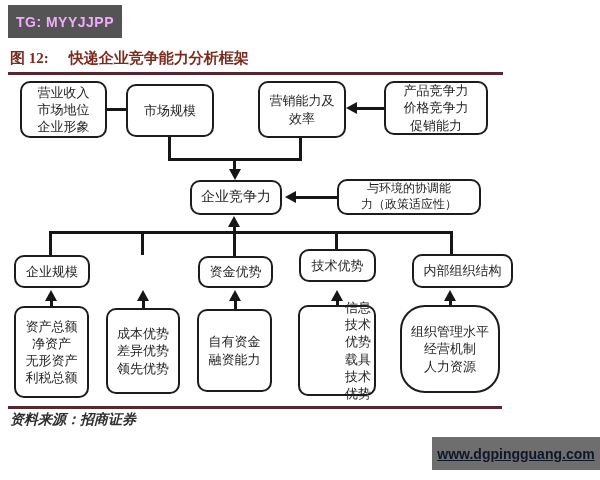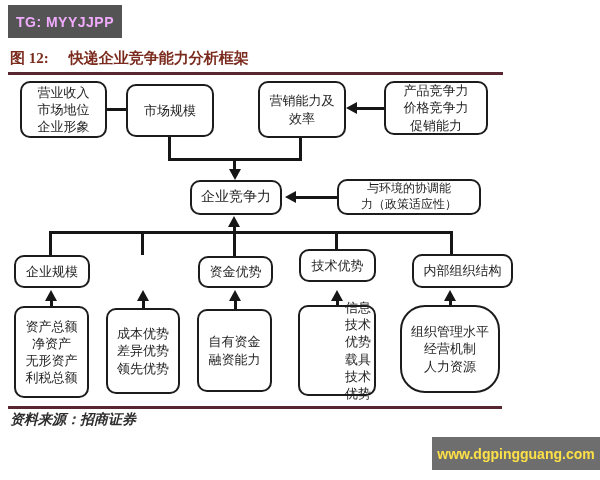--- a/index.html
+++ b/index.html
@@ -40,22 +40,22 @@
   .ah{position:absolute;width:0;height:0;}
   .ah.up{border-left:6px solid transparent;border-right:6px solid transparent;border-bottom:11px solid var(--line-black);}
   .ah.down{border-left:6px solid transparent;border-right:6px solid transparent;border-top:11px solid var(--line-black);}
   .ah.left{border-top:6px solid transparent;border-bottom:6px solid transparent;border-right:11px solid var(--line-black);}
   .source{
     position:absolute;left:10px;top:411px;font-style:italic;font-weight:600;
     font-size:14px;color:#2e2e2e;white-space:nowrap;
   }
   .watermark{
     position:absolute;left:432px;top:437px;width:168px;height:33px;
-    background:var(--watermark-bg);color:#fde047;display:flex;align-items:center;justify-content:center;
-    font-family:"Liberation Sans",sans-serif;font-size:14px;font-weight:600;
+    background:var(--watermark-bg);color:#0f172a;display:flex;align-items:center;justify-content:center;
+    font-family:"Liberation Sans",sans-serif;font-size:14px;font-weight:600;text-decoration:underline;
   }
 </style>
 </head>
 <body>
 
 <div id="stage">
 
   <div class="badge">
     <span>TG: MYYJJPP</span>
   </div>

